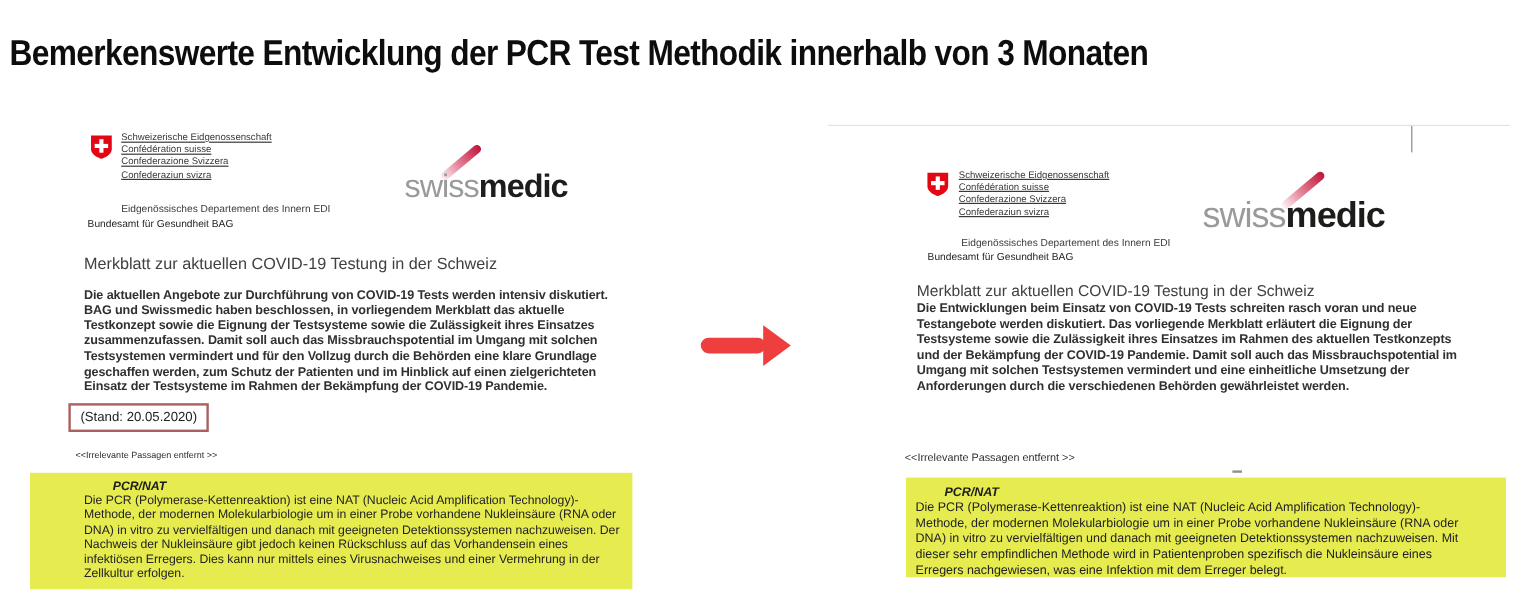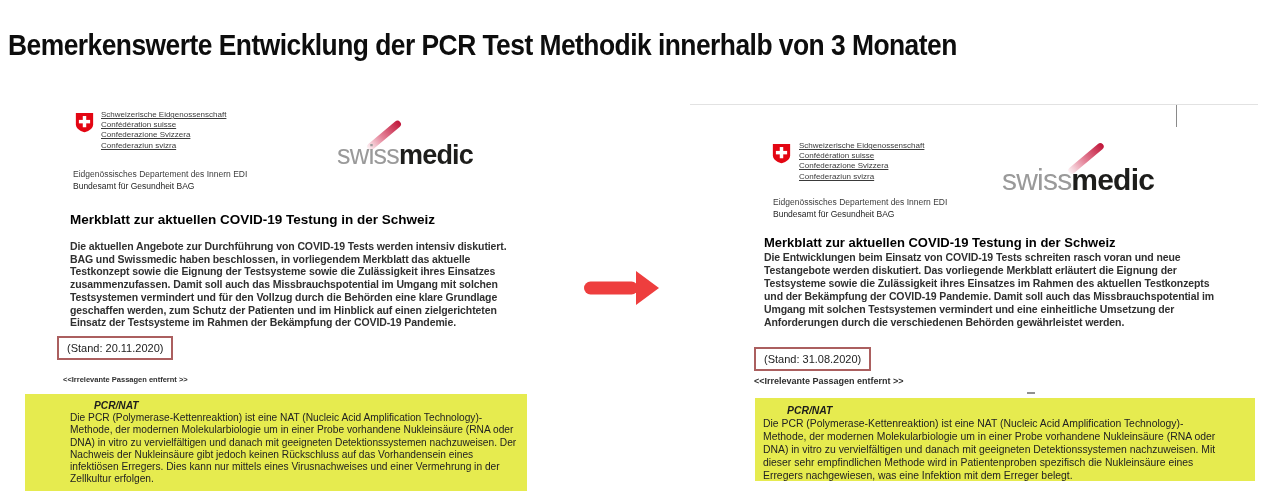--- a/index.html
+++ b/index.html
@@ -17,46 +17,46 @@
   }
 
   
   .doc{position:absolute;background:#ffffff;}
   #doc-left{left:25px;top:100px;width:502px;height:396px;}
   #doc-right{left:690px;top:104px;width:568px;height:392px;border-top:1px solid #e2e2e2;}
 
   
   .shield{width:19px;height:21px;display:block;}
   .fed-lines{white-space:pre-line;font-size:8px;line-height:10.2px;color:#3a3a3a;text-decoration:underline;}
-  .dept{font-size:8.5px;color:#3c3c3c;white-space:nowrap;}
+  .dept{font-size:8.5px;color:#3c3c3c;white-space:nowrap;margin-left:28px;}
   .office{font-size:8.5px;font-weight:normal;color:#1f1f1f;white-space:nowrap;}
 
   
   .sm-logo{position:absolute;}
   .sm-stroke{
     position:absolute;border-radius:5px;
     background:linear-gradient(to right,rgba(220,40,80,0.05),rgba(205,25,65,0.55) 45%,#c01438);
     transform:rotate(-40deg);
   }
   .sm-text{position:absolute;white-space:nowrap;letter-spacing:-0.8px;line-height:1;}
   .sm-swiss{color:#9a9a9a;font-weight:normal;}
   .sm-medic{color:#1d1d1b;font-weight:bold;}
 
   
-  .doc-heading{font-weight:bold;color:#000000;white-space:nowrap;}
+  .doc-heading{font-weight:normal;color:#404040;white-space:nowrap;}
   .doc-body{white-space:pre-line;font-weight:bold;color:#303030;}
   #doc-left .doc-heading{font-size:13.5px;}
   #doc-right .doc-heading{font-size:13px;}
   .doc-body{font-size:10.5px;line-height:12.7px;letter-spacing:-0.1px;}
 
   .stand-box{
     border:2px solid #ab5f5f;padding:4px 8px;font-size:11px;font-weight:500;
     color:#222;white-space:nowrap;display:inline-block;background:#fff;
   }
-  .removed-note{font-weight:bold;color:#2e2e2e;white-space:nowrap;}
+  .removed-note{font-weight:normal;color:#2e2e2e;white-space:nowrap;}
   #doc-left .removed-note{font-size:7.5px;}
   #doc-right .removed-note{font-size:9px;}
 
   .highlight{background:#e6eb4f;box-sizing:border-box;}
   #doc-left .highlight{left:0;top:294px;width:502px;height:97px;padding:6px 10px 0 45px;}
   #doc-right .highlight{left:65px;top:293px;width:500px;height:83px;padding:6px 8px 0 8px;}
   .hl-title{font-weight:bold;font-style:italic;color:#1c1c1c;padding-left:24px;}
   .hl-body{white-space:pre-line;color:#222;}
   #doc-left .hl-title,#doc-left .hl-body{font-size:10.2px;line-height:12.2px;}
   #doc-right .hl-title,#doc-right .hl-body{font-size:10.4px;line-height:13px;}
@@ -93,21 +93,21 @@
 
     <div class="abs doc-heading" style="left:45px;top:112px;">Merkblatt zur aktuellen COVID-19 Testung in der Schweiz</div>
     <div class="abs doc-body" style="left:45px;top:140px;width:480px;">Die aktuellen Angebote zur Durchführung von COVID-19 Tests werden intensiv diskutiert.
 BAG und Swissmedic haben beschlossen, in vorliegendem Merkblatt das aktuelle
 Testkonzept sowie die Eignung der Testsysteme sowie die Zulässigkeit ihres Einsatzes
 zusammenzufassen. Damit soll auch das Missbrauchspotential im Umgang mit solchen
 Testsystemen vermindert und für den Vollzug durch die Behörden eine klare Grundlage
 geschaffen werden, zum Schutz der Patienten und im Hinblick auf einen zielgerichteten
 Einsatz der Testsysteme im Rahmen der Bekämpfung der COVID-19 Pandemie.</div>
 
-    <div class="abs stand-box" style="left:32px;top:236px;">(Stand: 20.11.2020)</div>
+    <div class="abs stand-box" style="left:32px;top:236px;">(Stand: 20.05.2020)</div>
     <div class="abs removed-note" style="left:38px;top:275px;">&lt;&lt;Irrelevante Passagen entfernt &gt;&gt;</div>
 
     <div class="abs highlight">
       <div class="hl-title">PCR/NAT</div>
       <div class="hl-body">Die PCR (Polymerase-Kettenreaktion) ist eine NAT (Nucleic Acid Amplification Technology)-
 Methode, der modernen Molekularbiologie um in einer Probe vorhandene Nukleinsäure (RNA oder
 DNA) in vitro zu vervielfältigen und danach mit geeigneten Detektionssystemen nachzuweisen. Der
 Nachweis der Nukleinsäure gibt jedoch keinen Rückschluss auf das Vorhandensein eines
 infektiösen Erregers. Dies kann nur mittels eines Virusnachweises und einer Vermehrung in der
 Zellkultur erfolgen.</div>
@@ -144,21 +144,20 @@
     </div>
 
     <div class="abs doc-heading" style="left:74px;top:130px;">Merkblatt zur aktuellen COVID-19 Testung in der Schweiz</div>
     <div class="abs doc-body" style="left:74px;top:146px;width:494px;line-height:12.9px;">Die Entwicklungen beim Einsatz von COVID-19 Tests schreiten rasch voran und neue
 Testangebote werden diskutiert. Das vorliegende Merkblatt erläutert die Eignung der
 Testsysteme sowie die Zulässigkeit ihres Einsatzes im Rahmen des aktuellen Testkonzepts
 und der Bekämpfung der COVID-19 Pandemie. Damit soll auch das Missbrauchspotential im
 Umgang mit solchen Testsystemen vermindert und eine einheitliche Umsetzung der
 Anforderungen durch die verschiedenen Behörden gewährleistet werden.</div>
 
-    <div class="abs stand-box" style="left:64px;top:242px;">(Stand: 31.08.2020)</div>
     <div class="abs removed-note" style="left:64px;top:271px;">&lt;&lt;Irrelevante Passagen entfernt &gt;&gt;</div>
     <div class="abs dash-artifact"></div>
 
     <div class="abs highlight">
       <div class="hl-title">PCR/NAT</div>
       <div class="hl-body">Die PCR (Polymerase-Kettenreaktion) ist eine NAT (Nucleic Acid Amplification Technology)-
 Methode, der modernen Molekularbiologie um in einer Probe vorhandene Nukleinsäure (RNA oder
 DNA) in vitro zu vervielfältigen und danach mit geeigneten Detektionssystemen nachzuweisen. Mit
 dieser sehr empfindlichen Methode wird in Patientenproben spezifisch die Nukleinsäure eines
 Erregers nachgewiesen, was eine Infektion mit dem Erreger belegt.</div>

